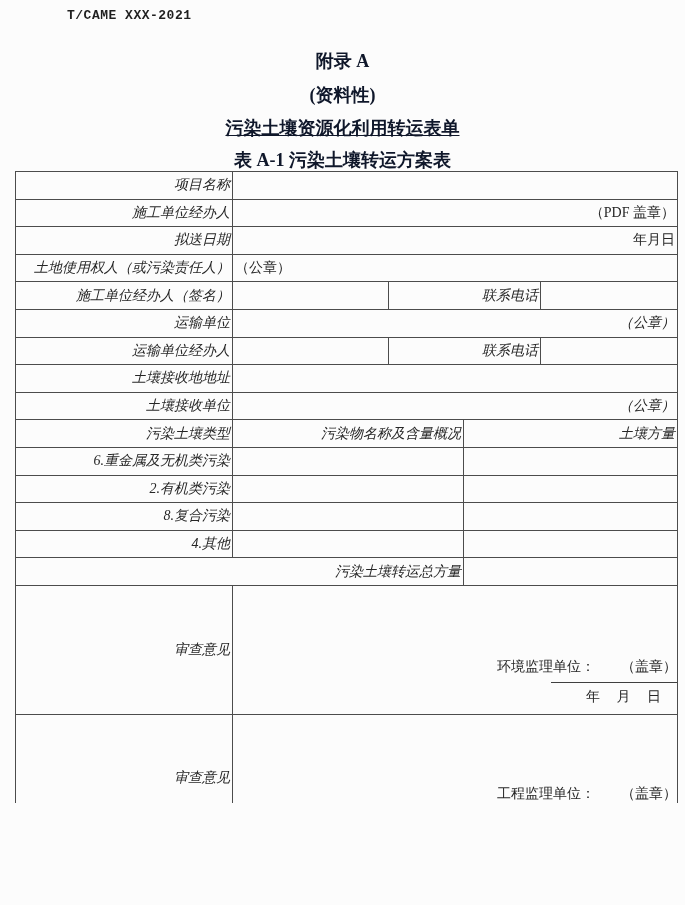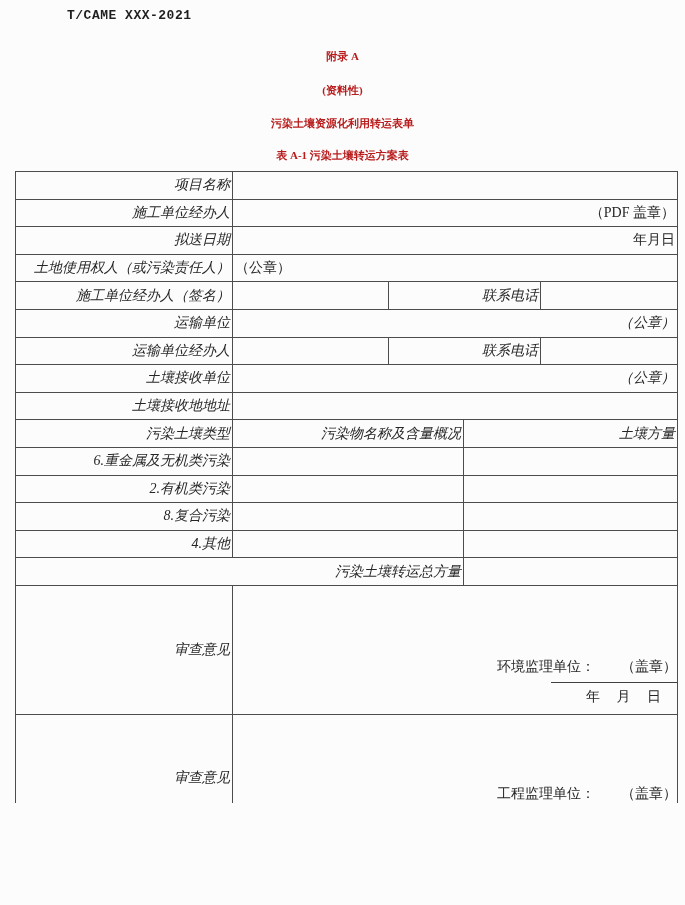--- a/index.html
+++ b/index.html
@@ -11,25 +11,25 @@
   }
   .page { position:relative; width:685px; height:803px; overflow:hidden; }
 
   .doc-code {
     position:absolute; left:67px; top:8px;
     font-family:"Liberation Mono","DejaVu Sans Mono",monospace;
     font-weight:bold; font-size:13px; letter-spacing:0.5px; color:#1f1f1f;
   }
   .hd {
     position:absolute; left:0; width:100%;
-    text-align:center; font-weight:bold; font-size:11px; color:#b91c1c;
+    text-align:center; font-weight:bold; font-size:18px; color:#0f172a;
   }
   .hd-appendix  { top:49px; }
   .hd-informative { top:83px; }
-  .hd-formtitle { top:116px; }
+  .hd-formtitle { top:116px;text-decoration:underline; }
   .hd-tabletitle { top:148px; }
 
   table.form {
     position:absolute; left:15px; top:171px;
     width:662px; table-layout:fixed; border-collapse:collapse;
   }
   table.form td {
     border:1px solid #4c4c4c;
     font-size:14px; padding:0 2px; overflow:hidden;
     vertical-align:middle;
@@ -108,27 +108,27 @@
     </tr>
 
     <tr class="small">
       <td class="c">运输单位经办人</td>
       <td></td>
       <td colspan="2" class="c">联系电话</td>
       <td></td>
     </tr>
 
     <tr class="small">
-      <td class="c">土壤接收单位</td>
-      <td colspan="4" class="c">（公章）</td>
+      <td class="c">土壤接收地地址</td>
+      <td colspan="4"></td>
     </tr>
 
     <tr class="small">
-      <td class="c">土壤接收地地址</td>
-      <td colspan="4"></td>
+      <td class="c">土壤接收单位</td>
+      <td colspan="4" class="c">（公章）</td>
     </tr>
 
 
     <tr class="small">
       <td class="c">污染土壤类型</td>
       <td colspan="2" class="c">污染物名称及含量概况</td>
       <td colspan="2" class="c">土壤方量</td>
     </tr>
 
     <tr class="small">

